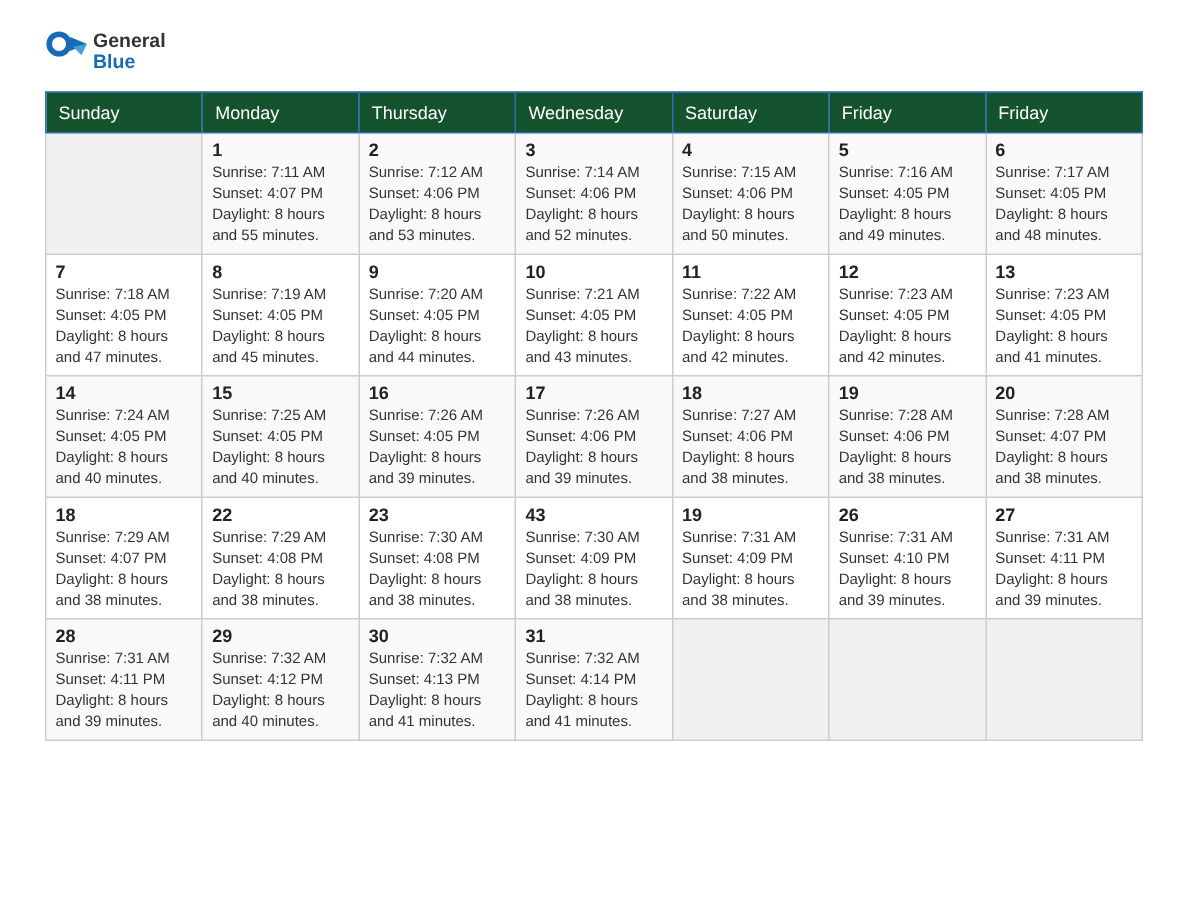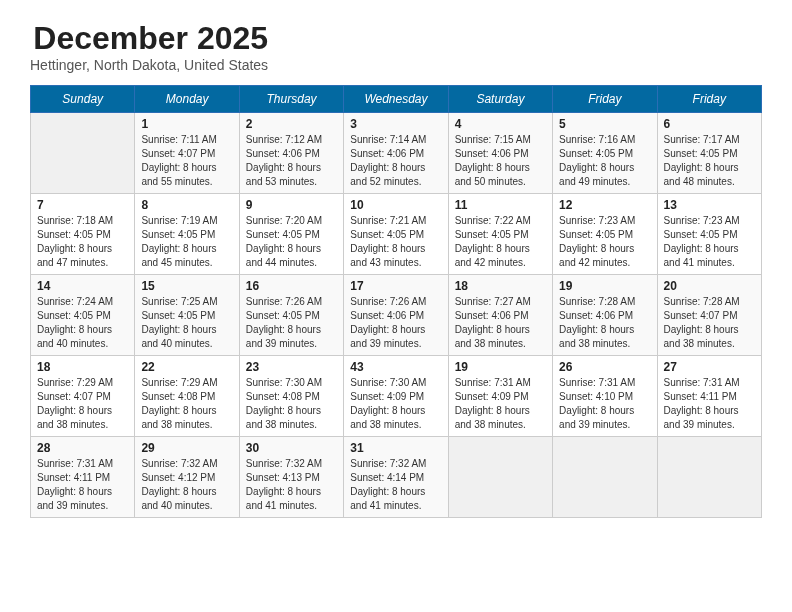--- a/index.html
+++ b/index.html
@@ -45,28 +45,27 @@
       font-size: 14px;
       color: #555;
     }
     .calendar {
       width: 100%;
       border-collapse: collapse;
       margin-top: 12px;
       font-size: 11px;
     }
     .calendar th {
-      background: #0369a1;
+      background: #14532d;
       color: #fff;
-      text-align: center;
+      text-align: left;
       padding: 6px 8px;
       font-size: 12px;
       font-weight: normal;
       border: 1px solid #2a6db5;
-      font-style: italic;
     }
     .calendar td {
       vertical-align: top;
       border: 1px solid #ccc;
       padding: 4px 6px;
       width: 14.28%;
       min-height: 80px;
       background: #fff;
     }
     .calendar tr:nth-child(odd) td {
@@ -89,23 +88,31 @@
     }
     .empty-cell {
       background: #f0f0f0 !important;
     }
   </style>
 </head>
 <body>
 
 <div>
   <div class="header-logo">
-    <div class="title-block">
-      <div class="month-title">December 2025</div>
-      <div class="location">Hettinger, North Dakota, United States</div>
+    <div class="logo">
+      <svg class="logo-icon" viewBox="0 0 30 30">
+        <circle cx="10" cy="10" r="9" fill="#1a6bb5"></circle>
+        <circle cx="10" cy="10" r="5" fill="white"></circle>
+        <polygon points="18,5 30,10 18,15" fill="#1a6bb5"></polygon>
+        <polygon points="20,12 30,10 26,18" fill="#4a9fd5"></polygon>
+      </svg>
+      <div class="logo-text">
+        <span class="general">General</span>
+        <span class="blue">Blue</span>
+      </div>
     </div>
   </div>
 
   <table class="calendar">
     <thead>
       <tr>
       <th>Sunday</th>
           <th>Monday</th>
           <th>Thursday</th>
           <th>Wednesday</th>

